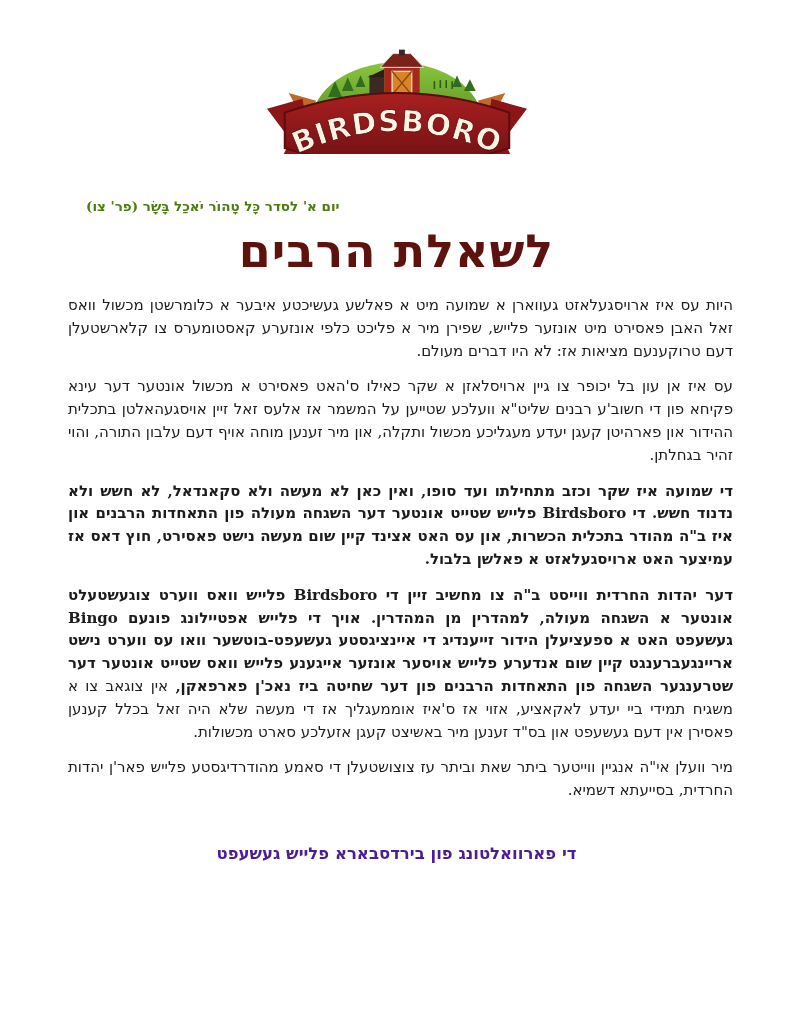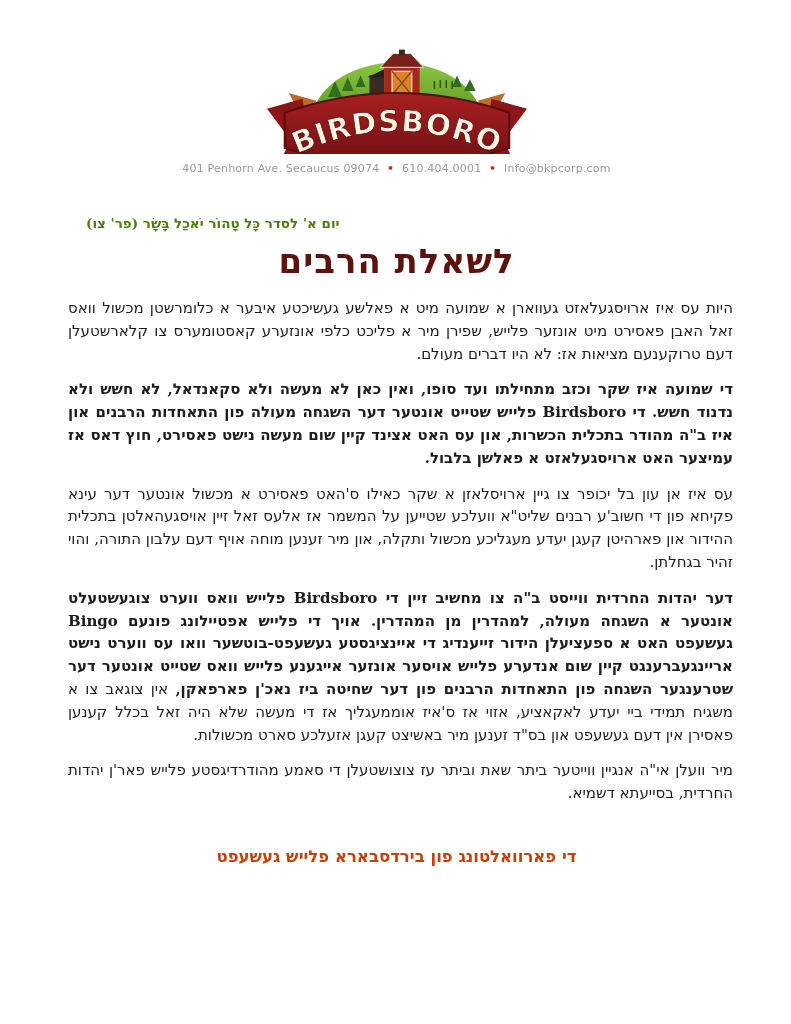--- a/index.html
+++ b/index.html
@@ -33,40 +33,40 @@
     direction:rtl;
     text-align:left;
     font-size:13.5px;
     font-weight:bold;
     color:#4d7c0f;
   }
   .title{
     margin:10px 0 16px 0;
     text-align:center;
     direction:rtl;
-    font-size:34px;
+    font-size:46px;
     font-weight:bold;
     color:#5e120e;
     letter-spacing:1px;
   }
   .body{
     direction:rtl;
     font-size:15px;
     line-height:1.52;
     text-align:justify;
   }
   .para{ margin:0 0 13px 8px; }
   .bold{ font-weight:bold; }
   .signature{
     margin-top:42px;
     text-align:center;
     direction:rtl;
     font-size:16.5px;
     font-weight:bold;
-    color:#c2410c;
+    color:#4c1d95;
   }
 </style>
 </head>
 <body>
 
 <div class="page">
 
   <div class="header">
     <svg class="logo-svg" width="276" height="128" viewBox="0 0 280 130" xmlns="http://www.w3.org/2000/svg">
       <defs>
@@ -117,42 +117,35 @@
         <polygon points="272,84 236,74 224,146 260,140 248,116" fill="#8c1517"></polygon>
       </g>
 
       <path d="M26,88 Q140,48 254,88 L254,124 Q140,160 26,124 Z" fill="url(#ribGrad)" stroke="#5a0c0e" stroke-width="2"></path>
 
       <text font-family="DejaVu Sans, Liberation Sans, sans-serif" font-size="30" font-weight="bold" fill="#fdf3e3" stroke="#5a0c0e" stroke-width="0.8" letter-spacing="1">
         <textPath href="#bannerArc" startOffset="50%" text-anchor="middle">BIRDSBORO</textPath>
       </text>
     </svg>
 
-    <div class="address-line">
-      <span>401 Penhorn Ave. Secaucus 09074</span>
-      <span class="bullet">•</span>
-      <span>610.404.0001</span>
-      <span class="bullet">•</span>
-      <span>Info@bkpcorp.com</span>
-    </div>
   </div>
 
   <div class="dateline">יום א' לסדר כָּל טָהוֹר יֹאכַל בָּשָׂר (פר' צו)</div>
 
   <h1 class="title">לשאלת הרבים</h1>
 
   <div class="body">
     <p class="para">
       <span>היות עס איז ארויסגעלאזט געווארן א שמועה מיט א פאלשע געשיכטע איבער א כלומרשטן מכשול וואס זאל האבן פאסירט מיט אונזער פלייש, שפירן מיר א פליכט כלפי אונזערע קאסטומערס צו קלארשטעלן דעם טרוקענעם מציאות אז: לא היו דברים מעולם.</span>
     </p>
+    <p class="para">
+      <span>עס איז אן עון בל יכופר צו גיין ארויסלאזן א שקר כאילו ס'האט פאסירט א מכשול אונטער דער עינא פקיחא פון די חשוב'ע רבנים שליט"א וועלכע שטייען על המשמר אז אלעס זאל זיין אויסגעהאלטן בתכלית ההידור און פארהיטן קעגן יעדע מעגליכע מכשול ותקלה, און מיר זענען מוחה אויף דעם עלבון התורה, והוי זהיר בגחלתן.</span>
+    </p>
     <p class="para bold">
       <span>די שמועה איז שקר וכזב מתחילתו ועד סופו, ואין כאן לא מעשה ולא סקאנדאל, לא חשש ולא נדנוד חשש. די Birdsboro פלייש שטייט אונטער דער השגחה מעולה פון התאחדות הרבנים און איז ב"ה מהודר בתכלית הכשרות, און עס האט אצינד קיין שום מעשה נישט פאסירט, חוץ דאס אז עמיצער האט ארויסגעלאזט א פאלשן בלבול.</span>
-    </p>
-    <p class="para">
-      <span>עס איז אן עון בל יכופר צו גיין ארויסלאזן א שקר כאילו ס'האט פאסירט א מכשול אונטער דער עינא פקיחא פון די חשוב'ע רבנים שליט"א וועלכע שטייען על המשמר אז אלעס זאל זיין אויסגעהאלטן בתכלית ההידור און פארהיטן קעגן יעדע מעגליכע מכשול ותקלה, און מיר זענען מוחה אויף דעם עלבון התורה, והוי זהיר בגחלתן.</span>
     </p>
     <p class="para">
       <span class="bold">דער יהדות החרדית ווייסט ב"ה צו מחשיב זיין די Birdsboro פלייש וואס ווערט צוגעשטעלט אונטער א השגחה מעולה, למהדרין מן המהדרין. אויך די פלייש אפטיילונג פונעם Bingo געשעפט האט א ספעציעלן הידור זייענדיג די איינציגסטע געשעפט-בוטשער וואו עס ווערט נישט אריינגעברענגט קיין שום אנדערע פלייש אויסער אונזער אייגענע פלייש וואס שטייט אונטער דער שטרענגער השגחה פון התאחדות הרבנים פון דער שחיטה ביז נאכ'ן פארפאקן,</span><span> אין צוגאב צו א משגיח תמידי ביי יעדע לאקאציע, אזוי אז ס'איז אוממעגליך אז די מעשה שלא היה זאל בכלל קענען פאסירן אין דעם געשעפט און בס"ד זענען מיר באשיצט קעגן אזעלכע סארט מכשולות.</span>
     </p>
     <p class="para">
       <span>מיר וועלן אי"ה אנגיין ווייטער ביתר שאת וביתר עז צוצושטעלן די סאמע מהודרדיגסטע פלייש פאר'ן יהדות החרדית, בסייעתא דשמיא.</span>
     </p>
   </div>
 
   <div class="signature">די פארוואלטונג פון בירדסבארא פלייש געשעפט</div>

